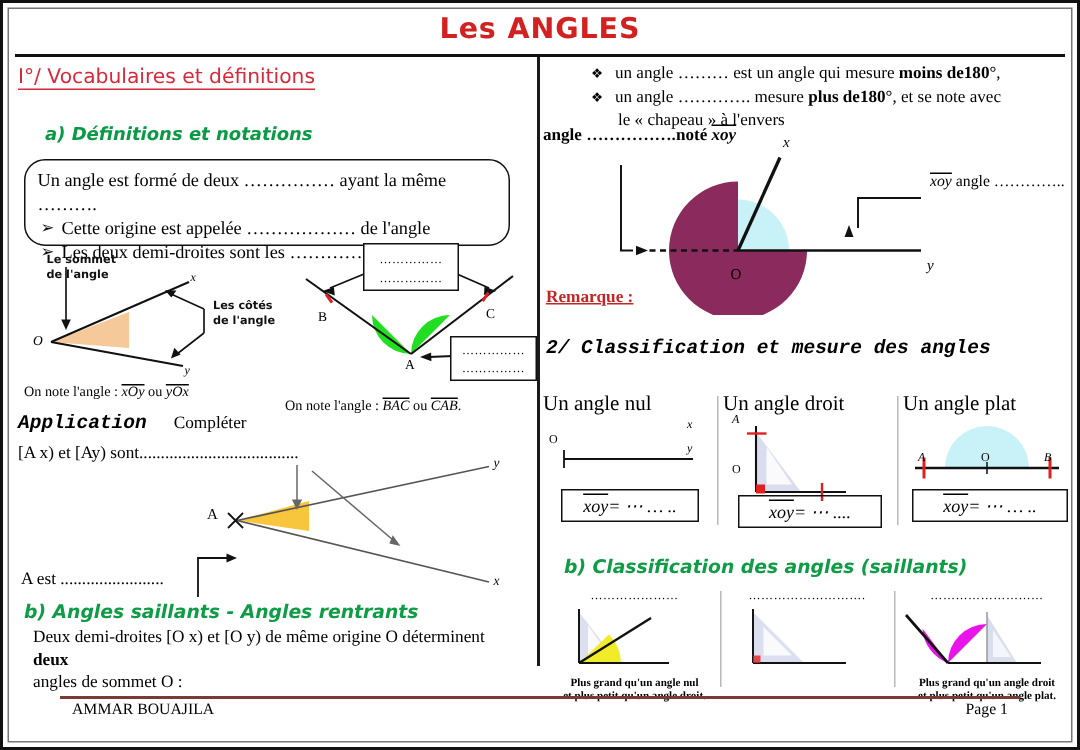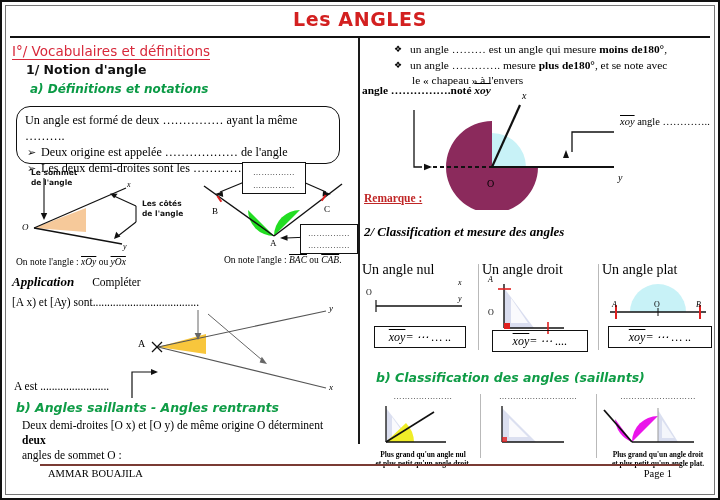--- a/index.html
+++ b/index.html
@@ -24,21 +24,21 @@
 
   
   .h-red{color:#d8293b;font-size:13.5px;font-family:"DejaVu Sans",sans-serif;
      font-weight:normal;border-bottom:1px solid #d8293b;display:inline-block;
      padding-bottom:0px;line-height:15px;}
   .h-black{font-family:"DejaVu Sans",sans-serif;font-weight:bold;font-size:12.5px;color:#111;}
   .h-green{font-family:"DejaVu Sans",sans-serif;font-weight:bold;font-style:italic;
      font-size:12px;color:#0a9a45;}
   .h-green-b{font-family:"DejaVu Sans",sans-serif;font-weight:bold;font-style:italic;
      font-size:12.5px;color:#0f9c46;}
-  .h-blk-it{font-family:Liberation Serif, serif;font-weight:bold;font-style:italic;font-size:13px;}
+  .h-blk-it{font-family:Liberation Mono, monospace;font-weight:bold;font-style:italic;font-size:13px;}
 
   
   .defbox{position:absolute;left:6px;top:66px;width:324px;height:58px;
      border:1.6px solid #111;border-radius:14px;box-sizing:border-box;
      padding:5px 8px 0 8px;font-size:12.2px;line-height:16px;}
   .defbox .li{padding-left:16px;position:relative;}
   .defbox .li .bul{position:absolute;left:2px;top:0;color:#111;font-size:11px;}
 
   
   .fig-note{font-size:9.5px;font-family:"Liberation Serif",serif;}
@@ -86,28 +86,27 @@
 
   <div class="title">Les ANGLES</div>
   <div class="title-rule"></div>
   <div class="vrule"></div>
 
   <div class="col-left">
 
     <div style="position:absolute;left:2px;top:2px;">
       <span class="h-red">I°/ Vocabulaires et définitions</span>
     </div>
-    <div class="h-black" style="position:absolute;left:16px;top:22px;">1/ Notion d'angle</div>
     <div class="h-green" style="position:absolute;left:20px;top:42px;">a) Définitions et notations</div>
 
     <div class="defbox">
       <div>Un angle est formé de deux …………… ayant la même ……….</div>
       <div class="li">
         <span class="bul">➢</span>
-        <span>Deux origine est appelée ……………… de l'angle</span>
+        <span>Cette origine est appelée ……………… de l'angle</span>
       </div>
       <div class="li">
         <span class="bul">➢</span>
         <span>Les deux demi-droites sont les …………. de l'angle.</span>
       </div>
     </div>
 
     <div style="position:absolute;left:4px;top:130px;width:170px;height:100px;">
       <svg width="170" height="85" viewBox="0 0 170 85">
         <path d="M20 58 L72 38 L72 62 Z" fill="#f6c99a" stroke="none"></path>
@@ -152,21 +151,21 @@
       </div>
       <div style="position:absolute;left:110px;top:58px;width:56px;height:28px;border:1.1px solid #111;background:#fff;">
         <div class="dotline" style="margin-top:4px;">……………</div>
         <div class="dotline" style="margin-top:3px;">……………</div>
       </div>
       <span class="tickmark" style="left:26px;top:32px;width:7px;height:1.6px;transform:rotate(55deg);"></span>
       <span class="tickmark" style="left:130px;top:31px;width:7px;height:1.6px;transform:rotate(-55deg);"></span>
       <span class="ovl" style="left:22px;top:40px;font-size:9px;font-style:normal;">B</span>
       <span class="ovl" style="left:134px;top:38px;font-size:9px;font-style:normal;">C</span>
       <span class="ovl" style="left:80px;top:72px;font-size:9px;font-style:normal;">A</span>
-      <div class="fig-note" style="position:absolute;left:0px;top:89px;white-space:nowrap;margin-left:34px;">
+      <div class="fig-note" style="position:absolute;left:0px;top:100px;white-space:nowrap;">
         <span>On note l'angle : </span><span class="ov">BAC</span><span> ou </span><span class="ov">CAB</span><span>.</span>
       </div>
     </div>
 
     <div style="position:absolute;left:2px;top:232px;">
       <span class="h-blk-it">Application</span>
       <span class="app-txt" style="margin-left:14px;">Compléter</span>
     </div>
     <div class="app-txt" style="position:absolute;left:2px;top:256px;">[A x) et [Ay) sont.....................................</div>
 

